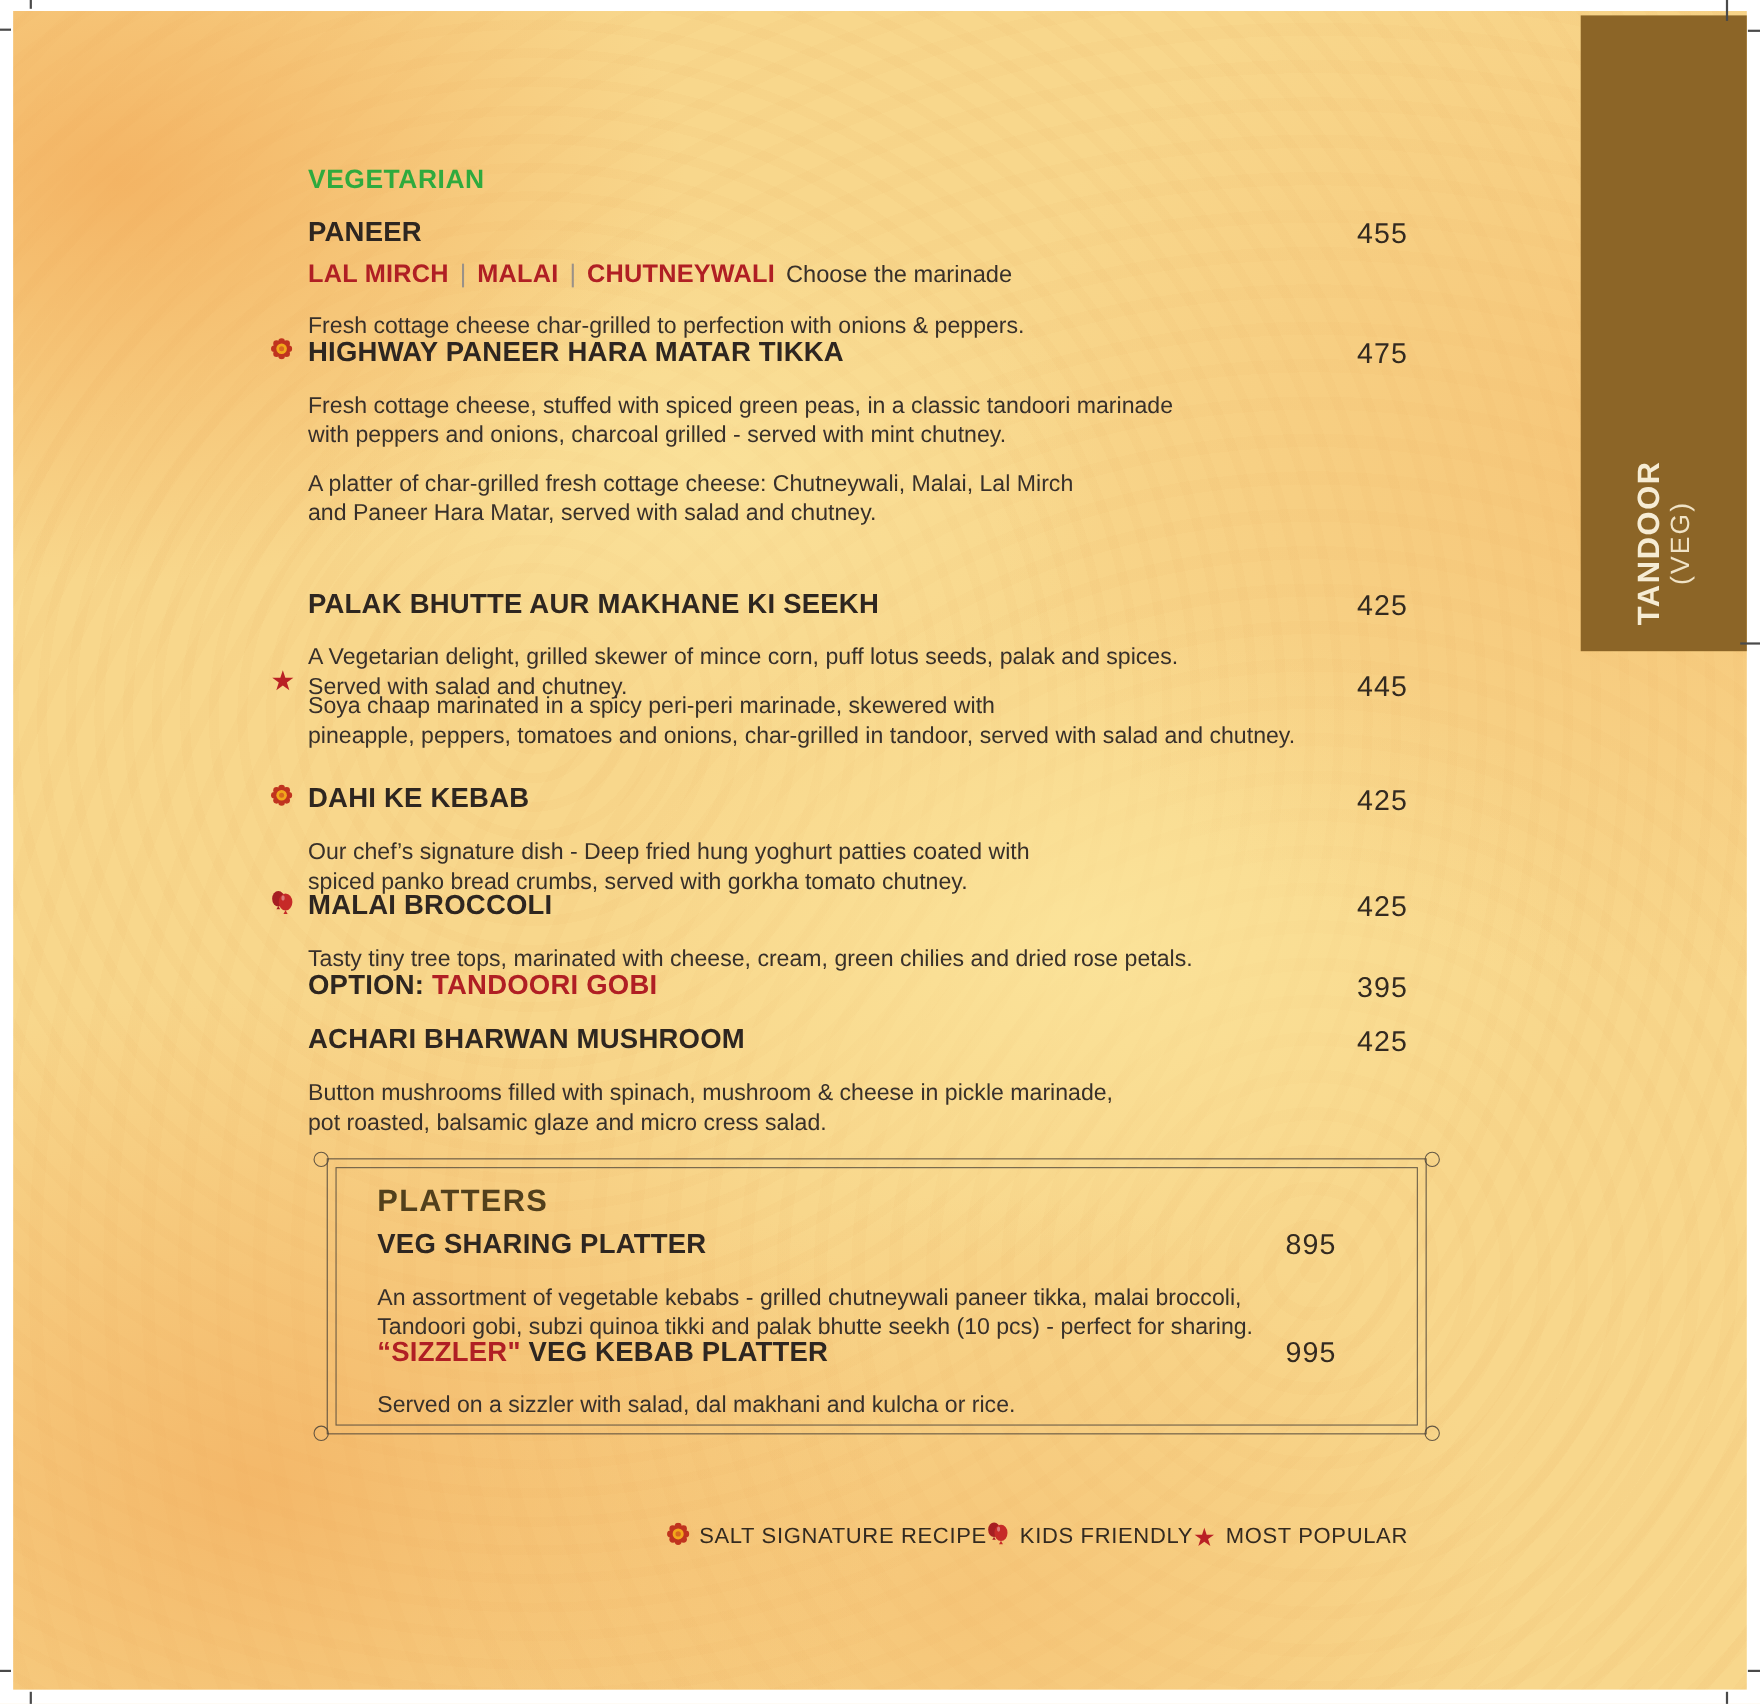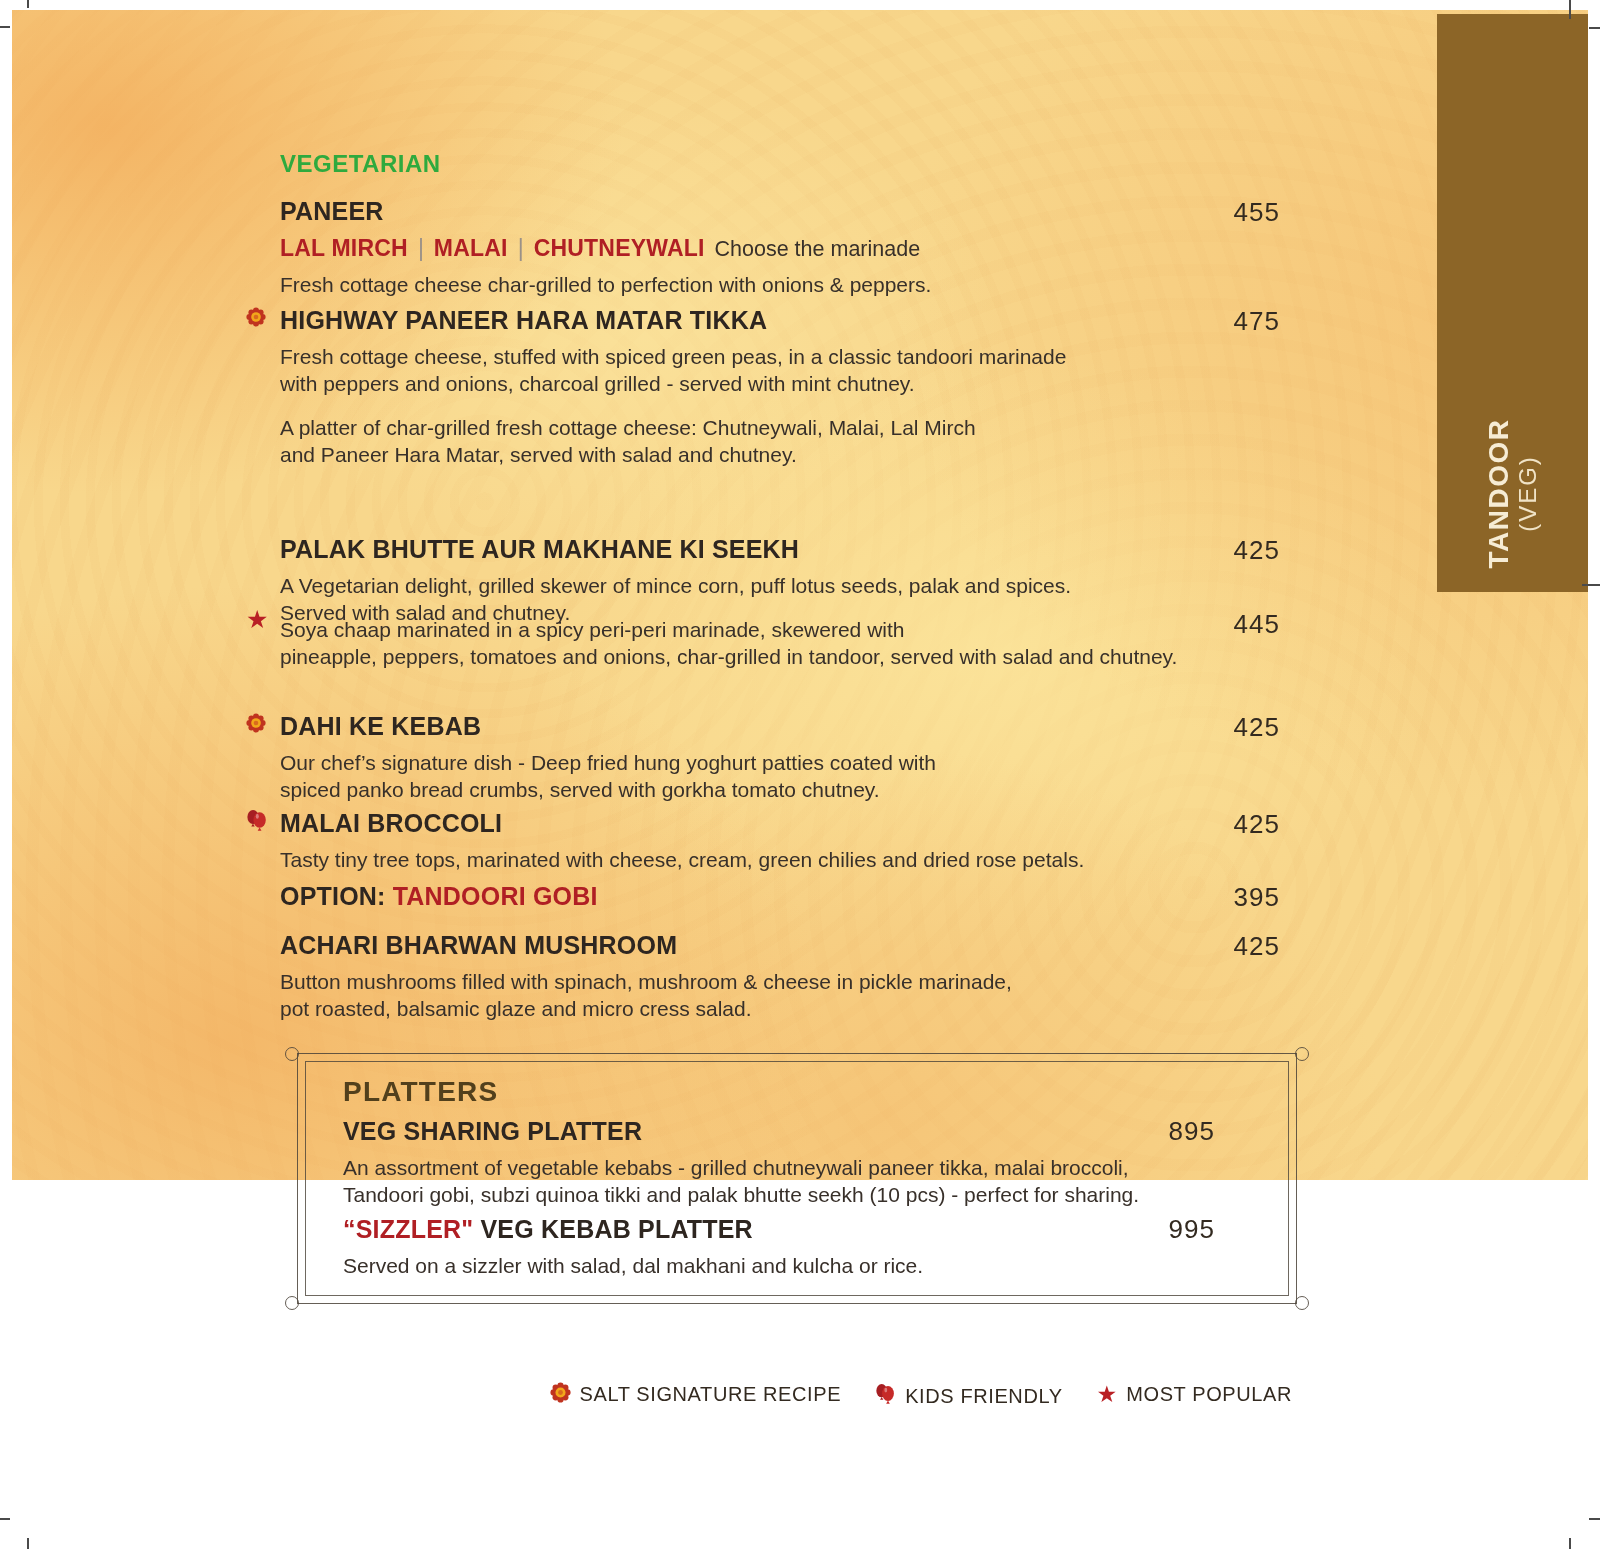--- a/index.html
+++ b/index.html
@@ -2,21 +2,21 @@
 <html><head>
 <meta charset="utf-8">
 <style>
   html,body{margin:0;padding:0;}
   body{
     width:1600px;height:1549px;position:relative;background:#ffffff;
     font-family:"Liberation Sans",sans-serif;color:#332a20;
     -webkit-font-smoothing:antialiased;overflow:hidden;
   }
   .page{
-    position:absolute;left:12px;top:10px;width:1576px;height:1170px;
+    position:absolute;left:12px;top:10px;width:1576px;height:1526px;
     background-color:#f8d78c;
     background-image:
       radial-gradient(ellipse 760px 540px at 6% 10%, rgba(242,166,84,0.70), rgba(242,166,84,0) 68%),
       radial-gradient(ellipse 900px 700px at 96% 26%, rgba(243,175,94,0.45), rgba(243,175,94,0) 70%),
       radial-gradient(ellipse 850px 650px at 14% 88%, rgba(241,163,82,0.60), rgba(241,163,82,0) 70%),
       radial-gradient(ellipse 700px 520px at 55% 95%, rgba(243,176,96,0.45), rgba(243,176,96,0) 72%),
       radial-gradient(ellipse 650px 430px at 62% 55%, rgba(252,231,158,0.75), rgba(252,231,158,0) 70%),
       radial-gradient(ellipse 520px 360px at 40% 28%, rgba(252,233,164,0.55), rgba(252,233,164,0) 70%),
       repeating-radial-gradient(circle at 30% 42%, rgba(221,144,66,0.045) 0 9px, rgba(221,144,66,0) 9px 26px),
       repeating-radial-gradient(circle at 75% 75%, rgba(221,144,66,0.04) 0 12px, rgba(221,144,66,0) 12px 34px);
@@ -34,21 +34,21 @@
   .section-label{position:absolute;left:268px;top:140px;font-size:24px;font-weight:bold;
     color:#2faa3e;letter-spacing:0.5px;}
 
   .menu-item{position:absolute;left:268px;width:1000px;}
   .itm-icon{position:absolute;left:-34px;top:2px;width:24px;height:26px;}
   .trow{position:relative;white-space:nowrap;}
   .ttl{margin:0;font-size:25px;line-height:30px;font-weight:bold;color:#2e2620;letter-spacing:0.2px;display:inline;}
   .ttl .red{color:#b01f24;}
   .price{position:absolute;right:0;top:1px;font-size:26px;color:#332a20;letter-spacing:1px;}
   .desc{margin:0;font-size:21px;line-height:27px;color:#38302a;white-space:nowrap;}
-  .desc:first-of-type{margin-top:8px;}
+  .desc:first-of-type{margin-top:20px;}
   .variants{margin-top:8px;white-space:nowrap;font-size:23px;line-height:28px;}
   .variants .vr{color:#b01f24;font-weight:bold;letter-spacing:0.2px;text-align:center;}
   .variants .sep{color:#9a9188;margin:0 10px;font-weight:normal;}
   .variants .note{color:#38302a;font-size:21.5px;font-weight:normal;margin-left:10px;}
   .star-glyph{color:#b92025;font-size:25px;line-height:25px;font-style:normal;}
 
   
   .pbox{position:absolute;left:285px;top:1043px;width:998px;height:249px;
     border:1.6px solid rgba(74,66,56,0.85);}
   .pbox-inner{position:absolute;left:7px;top:7px;right:7px;bottom:7px;
@@ -58,22 +58,22 @@
   .loop.tl{left:-13px;top:-7px;}
   .loop.tr{right:-13px;top:-7px;}
   .loop.bl{left:-13px;bottom:-7px;}
   .loop.br{right:-13px;bottom:-7px;}
   .pbox-heading{position:absolute;left:45px;top:22px;font-size:28px;font-weight:bold;
     color:#52401c;letter-spacing:1.2px;}
   .pl-item{position:absolute;left:45px;width:872px;}
   .pl-item .ttl{font-size:25px;}
   .pl-item .price{top:0;}
 
-  .legend{position:absolute;left:280px;top:1372px;width:1000px;display:flex;
-    justify-content:flex-end;align-items:flex-start;gap:34px;}
+  .legend{position:absolute;left:268px;top:1372px;width:1000px;display:flex;
+    justify-content:flex-end;align-items:center;}
   .legend-entry{display:flex;align-items:center;gap:9px;}
   .legend-label{font-size:20px;letter-spacing:0.6px;color:#332a20;}
 </style>
 </head>
 <body>
 
 <div class="page">
 
   <div class="section-label">VEGETARIAN</div>
 

